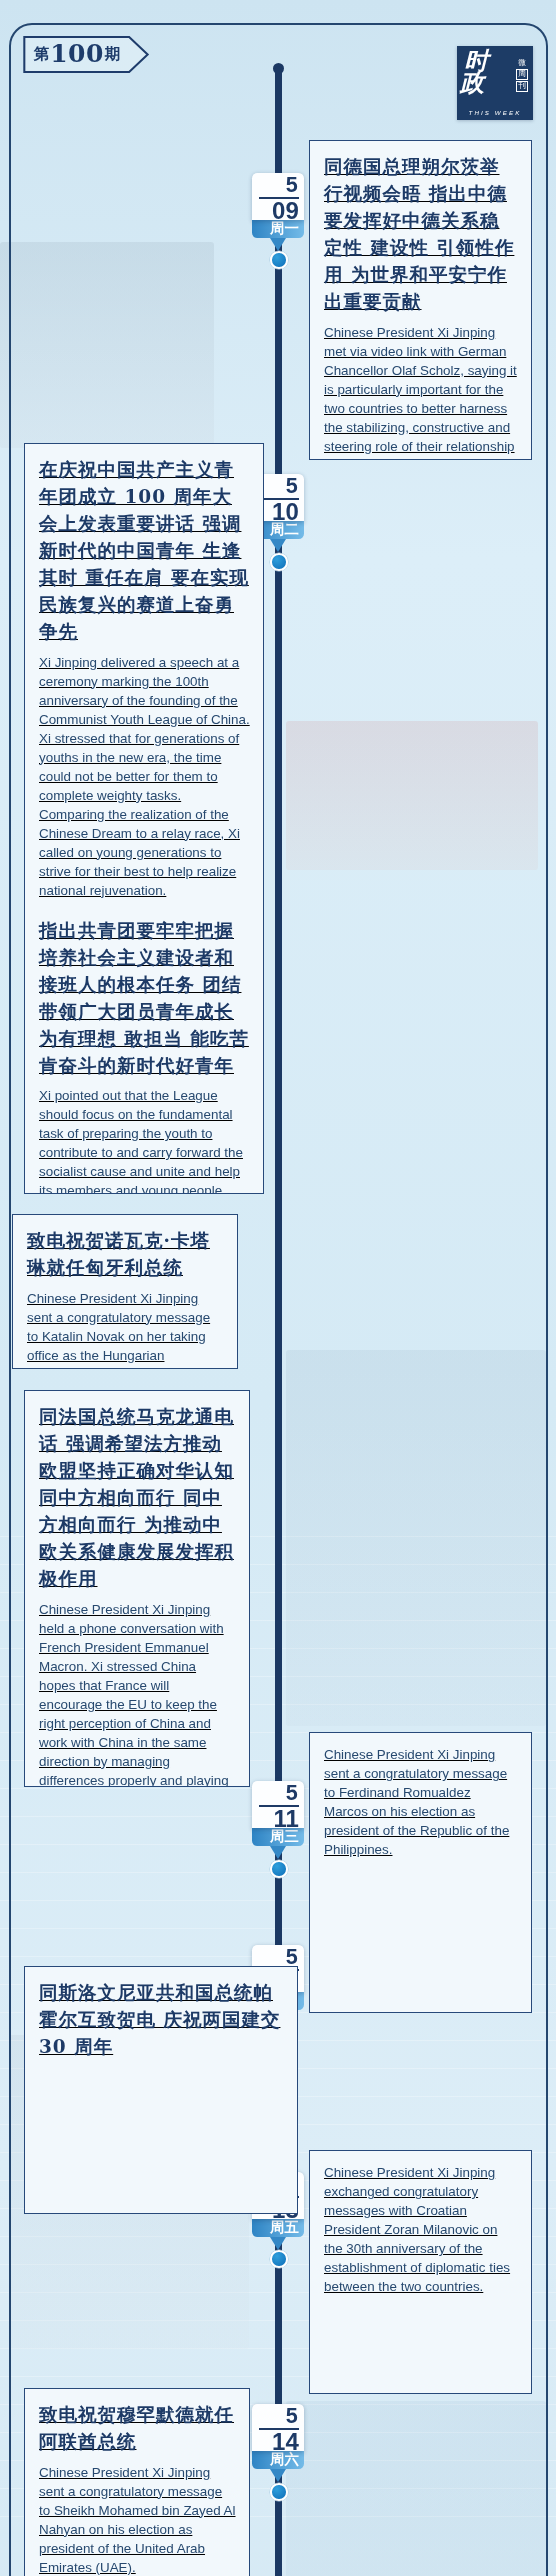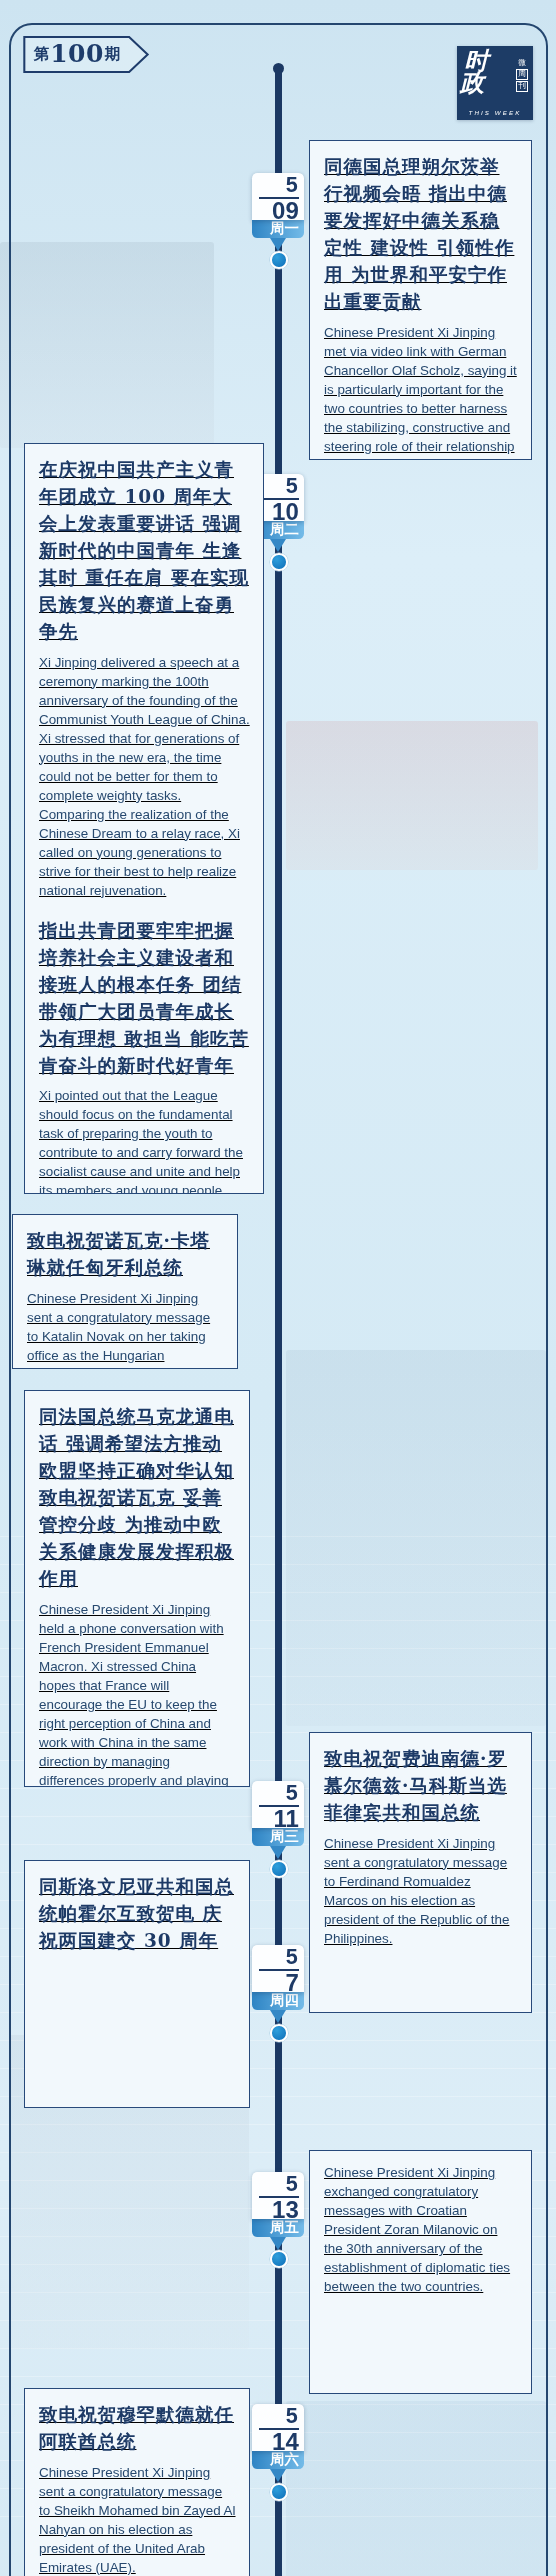--- a/index.html
+++ b/index.html
@@ -163,28 +163,27 @@
         <h2 class="zh">在庆祝中国共产主义青年团成立 100 周年大会上发表重要讲话 强调新时代的中国青年 生逢其时 重任在肩 要在实现民族复兴的赛道上奋勇争先</h2>
        <p class="en">Xi Jinping delivered a speech at a ceremony marking the 100th anniversary of the founding of the Communist Youth League of China. Xi stressed that for generations of youths in the new era, the time could not be better for them to complete weighty tasks. Comparing the realization of the Chinese Dream to a relay race, Xi called on young generations to strive for their best to help realize national rejuvenation.</p>
         <h2 class="zh">指出共青团要牢牢把握培养社会主义建设者和接班人的根本任务 团结带领广大团员青年成长为有理想 敢担当 能吃苦 肯奋斗的新时代好青年</h2>
        <p class="en">Xi pointed out that the League should focus on the fundamental task of preparing the youth to contribute to and carry forward the socialist cause and unite and help its members and young people grow into new-era exemplary youths who have ideals, dare to assume responsibility, and are hardworking and able to endure hardship.</p>
       </div>
       <div class="card" style="left: 12px; top: 1214px; width: 226px; height: 155px;">
         <h2 class="zh">致电祝贺诺瓦克·卡塔琳就任匈牙利总统</h2>
        <p class="en">Chinese President Xi Jinping sent a congratulatory message to Katalin Novak on her taking office as the Hungarian president.</p>
       </div>
       <div class="card" style="left: 24px; top: 1390px; width: 226px; height: 397px;">
-        <h2 class="zh">同法国总统马克龙通电话 强调希望法方推动欧盟坚持正确对华认知 致电祝贺诺瓦克 妥善管控分歧 为推动中欧关系健康发展发挥积极作用</h2>
+        <h2 class="zh">同法国总统马克龙通电话 强调希望法方推动欧盟坚持正确对华认知 同中方相向而行 同中方相向而行 为推动中欧关系健康发展发挥积极作用</h2>
        <p class="en">Chinese President Xi Jinping held a phone conversation with French President Emmanuel Macron. Xi stressed China hopes that France will encourage the EU to keep the right perception of China and work with China in the same direction by managing differences properly and playing a positive role in promoting the sound development of China-EU relations.</p>
       </div>
       <div class="card" style="left: 309px; top: 1732px; width: 223px; height: 281px;">
-        <h2 class="zh">致电祝贺费迪南德·罗慕尔德兹·马科斯当选菲律宾共和国总统</h2>
        <p class="en">Chinese President Xi Jinping sent a congratulatory message to Ferdinand Romualdez Marcos on his election as president of the Republic of the Philippines.</p>
       </div>
-      <div class="card" style="left: 24px; top: 1860px; width: 226px; height: 248px;">
+      <div class="card" style="left: 24px; top: 1966px; width: 274px; height: 248px;">
         <h2 class="zh">同斯洛文尼亚共和国总统帕霍尔互致贺电 庆祝两国建交 30 周年</h2>
       </div>
       <div class="card" style="left: 309px; top: 2150px; width: 223px; height: 244px;">
        <p class="en">Chinese President Xi Jinping exchanged congratulatory messages with Croatian President Zoran Milanovic on the 30th anniversary of the establishment of diplomatic ties between the two countries.</p>
       </div>
       <div class="card" style="left: 24px; top: 2388px; width: 226px; height: 195px;">
         <h2 class="zh">致电祝贺穆罕默德就任阿联酋总统</h2>
        <p class="en">Chinese President Xi Jinping sent a congratulatory message to Sheikh Mohamed bin Zayed Al Nahyan on his election as president of the United Arab Emirates (UAE).</p>
       </div>
     </div>

